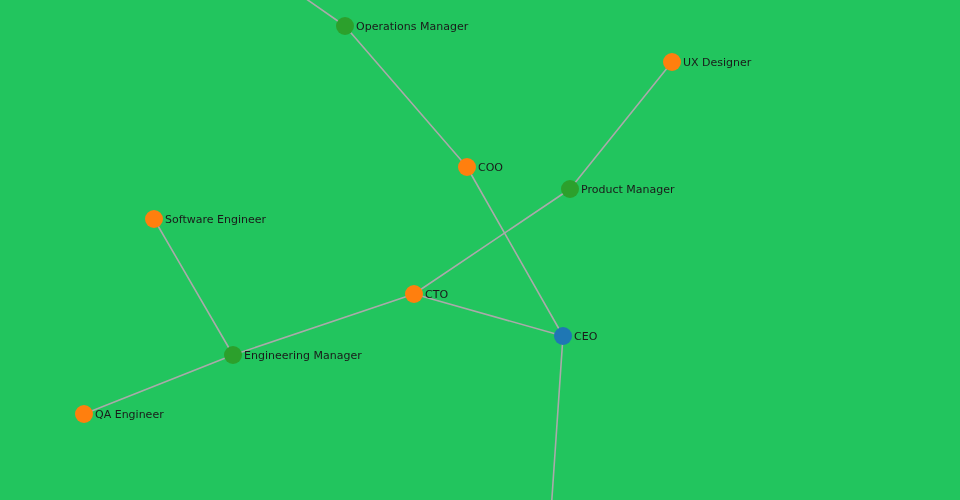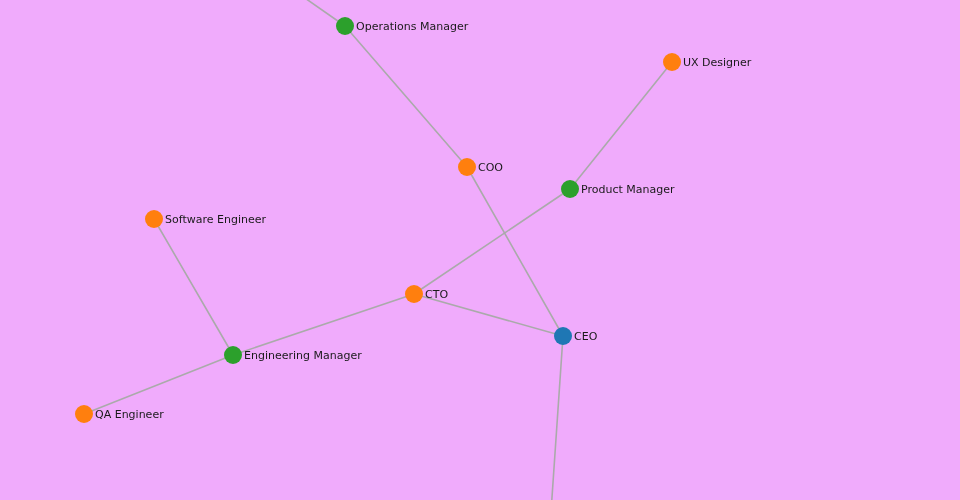--- a/index.html
+++ b/index.html
@@ -4,21 +4,21 @@
 <style>
   html, body {
     margin: 0;
     padding: 0;
     background: #ffffff;
   }
   #canvas-wrap {
     position: relative;
     width: 960px;
     height: 500px;
-    background: #f0abfc;
+    background: #22c55e;
     overflow: hidden;
     font-family: "DejaVu Sans", "Liberation Sans", sans-serif;
   }
   svg#graph {
     position: absolute;
     left: 0;
     top: 0;
     width: 960px;
     height: 500px;
     display: block;

